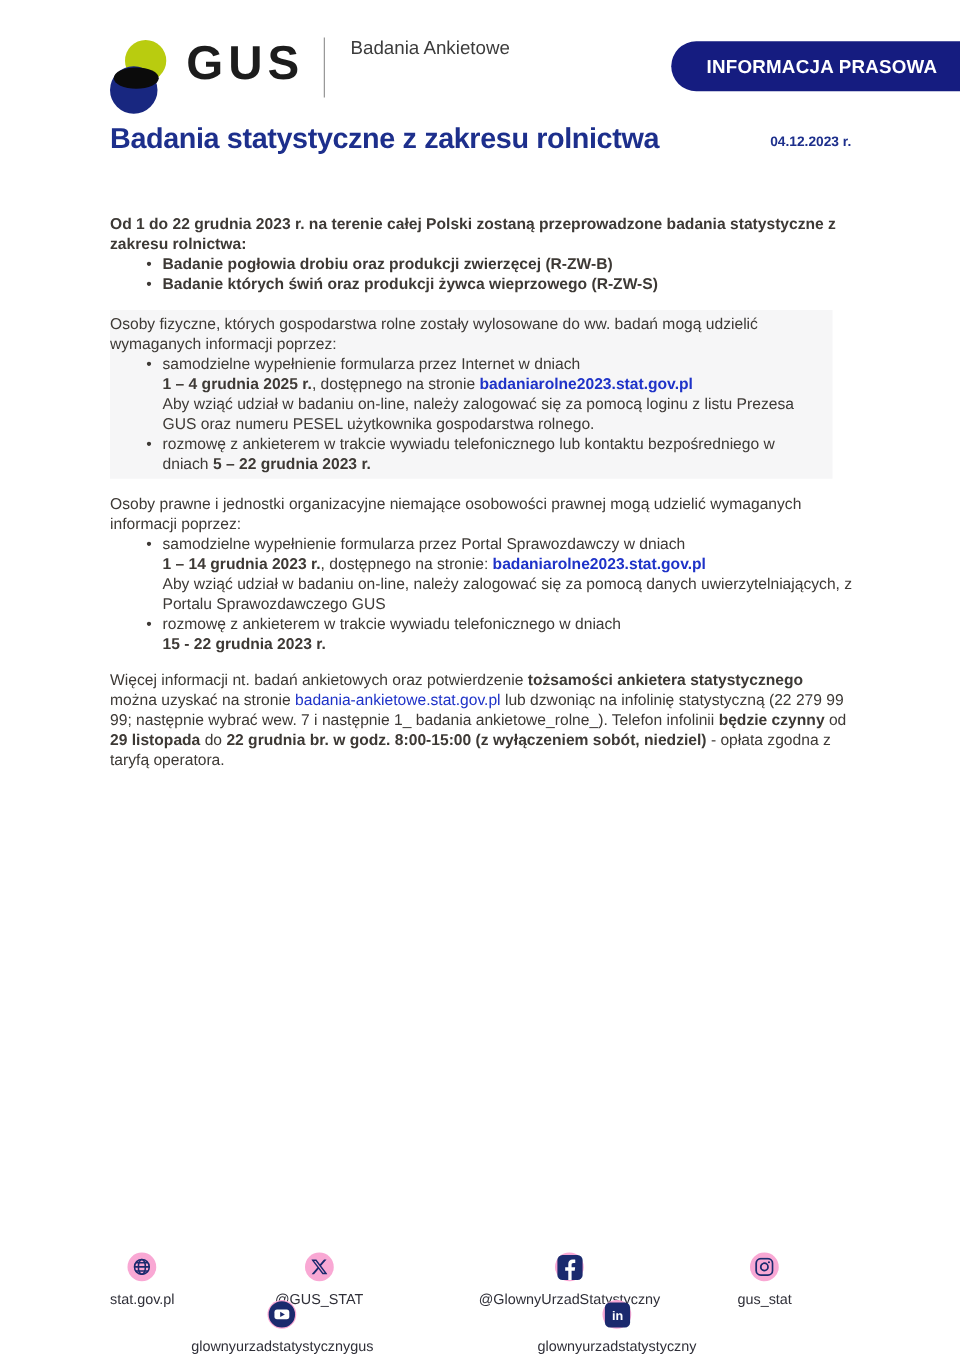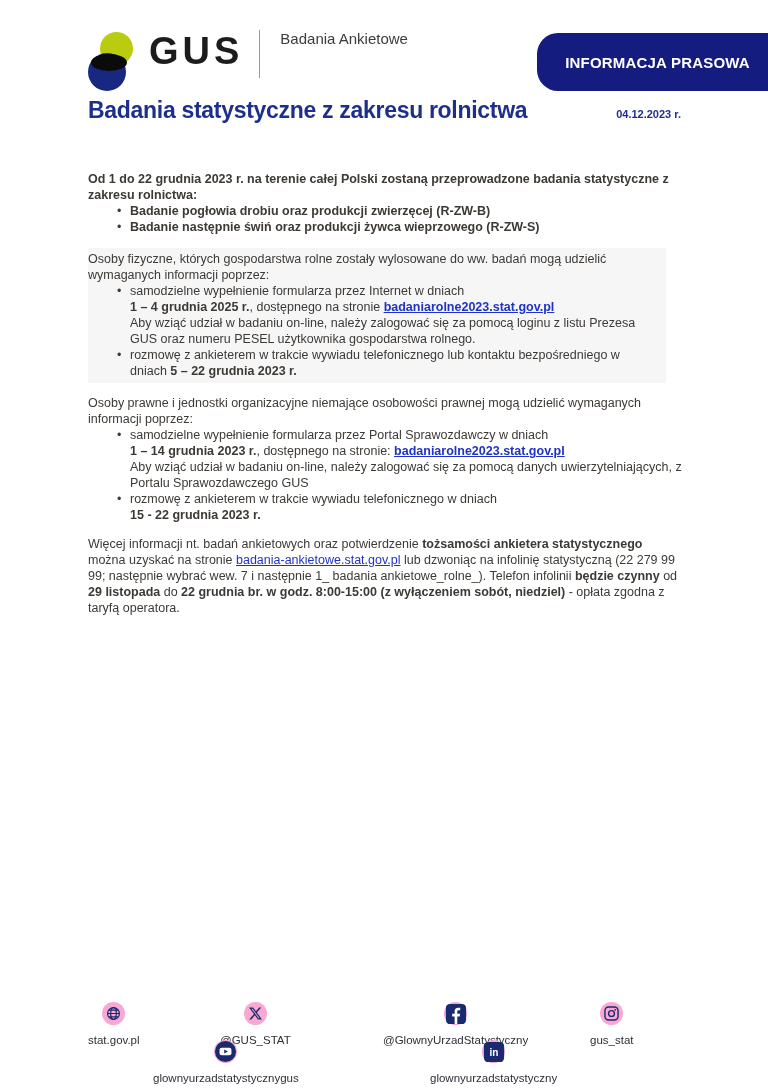--- a/index.html
+++ b/index.html
@@ -20,38 +20,38 @@
   .header { position:absolute; top:30px; left:88px; height:62px; display:flex; }
   .logo-mark { position:relative; width:48px; height:62px; flex:0 0 48px; }
   .c-lime  { position:absolute; left:12px; top:2px;  width:33px; height:33px; border-radius:50%; background:var(--lime); }
   .c-navy  { position:absolute; left:0;    top:23px; width:38px; height:38px; border-radius:50%; background:var(--logo-navy); }
   .c-black { position:absolute; left:3px;  top:24px; width:36px; height:17px; border-radius:50%; background:#0b0b0b; }
   .logo-text { font-size:38px; font-weight:bold; letter-spacing:4px; color:#1c1c1c; margin-left:13px; }
   .header-divider { width:1px; height:48px; background:#999; margin:0 20px 0 16px; }
   .logo-subtitle { font-size:15px; color:#3c3c3c; }
 
   .badge {
-    position:absolute; top:33px; right:0; height:58px; min-width:231px;
+    position:absolute; top:33px; right:0; height:40px; min-width:231px;
     background:var(--navy-dark); color:#fff; font-weight:bold; font-size:15px;
     display:flex; align-items:center; justify-content:center;
     border-radius:21px 0 0 21px; padding:0 16px 0 26px; letter-spacing:0.2px;
   }
 
   
   .title-row { position:absolute; top:97px; left:88px; right:87px; display:flex; justify-content:space-between; align-items:flex-start; }
   .page-title { font-size:23px; font-weight:bold; color:var(--navy); letter-spacing:-0.3px; }
   .page-date  { font-size:11px; font-weight:bold; color:var(--navy); margin-top:11px; white-space:nowrap; }
 
   
   .doc { position:absolute; top:171px; left:88px; width:594px; font-size:12.5px; line-height:16px; }
   section.para { margin-bottom:13px; }
   section.para.highlight { background:var(--highlight-bg); padding:3px 8px 4px 0; width:578px; margin-bottom:12px; }
   section.para:last-child { margin-top:7px; }
   .b { font-weight:bold; }
-  .link { color:var(--link); text-decoration:underline; cursor:pointer; }
+  .link { color:var(--link); cursor:pointer; }
   ul.bullets { list-style:none; }
   ul.bullets li { position:relative; padding-left:42px; }
   ul.bullets li::before { content:"\2022"; position:absolute; left:29px; top:0; }
 
   
   .frow { position:absolute; left:0; width:768px; height:24px; }
   .frow-1 { top:1002px; }
   .frow-2 { top:1040px; }
   .fitem { position:absolute; top:0; display:flex; align-items:center; gap:9px; height:24px; cursor:pointer;flex-direction:column; }
   .frow-1 .fitem:nth-child(1){ left:88px; }
@@ -92,21 +92,21 @@
   <main class="doc">
       <section class="para">
         <div>
           <div><span class="b">Od 1 do 22 grudnia 2023 r. na terenie całej Polski zostaną przeprowadzone badania statystyczne z zakresu rolnictwa:</span></div>
         </div>
         <ul class="bullets">
           <li>
             <div><span class="b">Badanie pogłowia drobiu oraz produkcji zwierzęcej (R-ZW-B)</span></div>
           </li>
           <li>
-            <div><span class="b">Badanie następnie świń oraz produkcji żywca wieprzowego (R-ZW-S)</span></div>
+            <div><span class="b">Badanie których świń oraz produkcji żywca wieprzowego (R-ZW-S)</span></div>
           </li>
         </ul>
       </section>
       <section class="para highlight">
         <div>
           <div><span>Osoby fizyczne, których gospodarstwa rolne zostały wylosowane do ww. badań mogą udzielić wymaganych informacji poprzez:</span></div>
         </div>
         <ul class="bullets">
           <li>
             <div><span>samodzielne wypełnienie formularza przez Internet w dniach</span></div>

